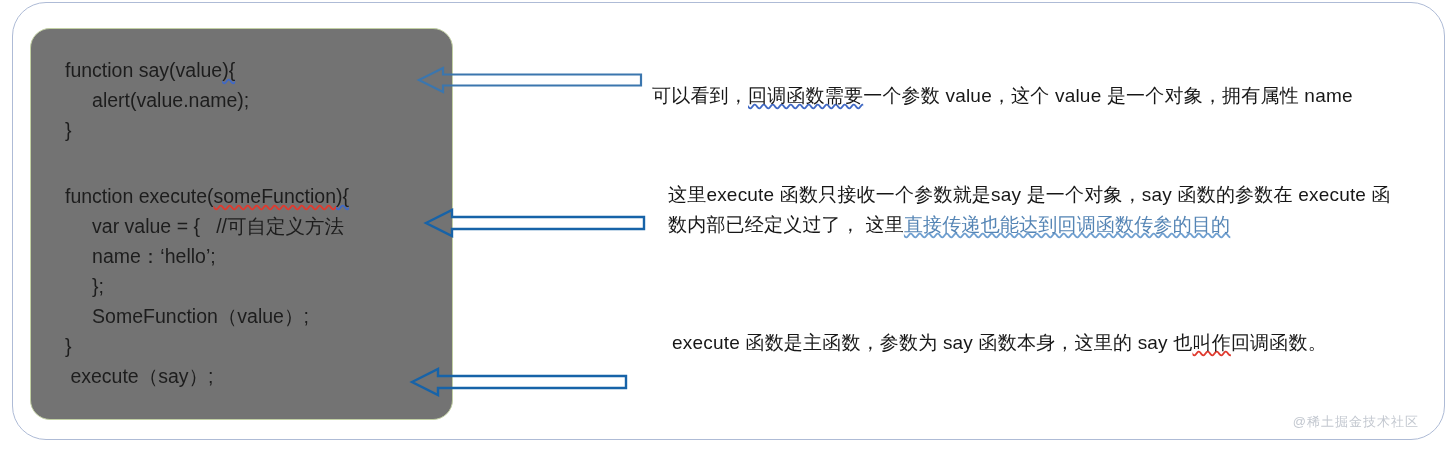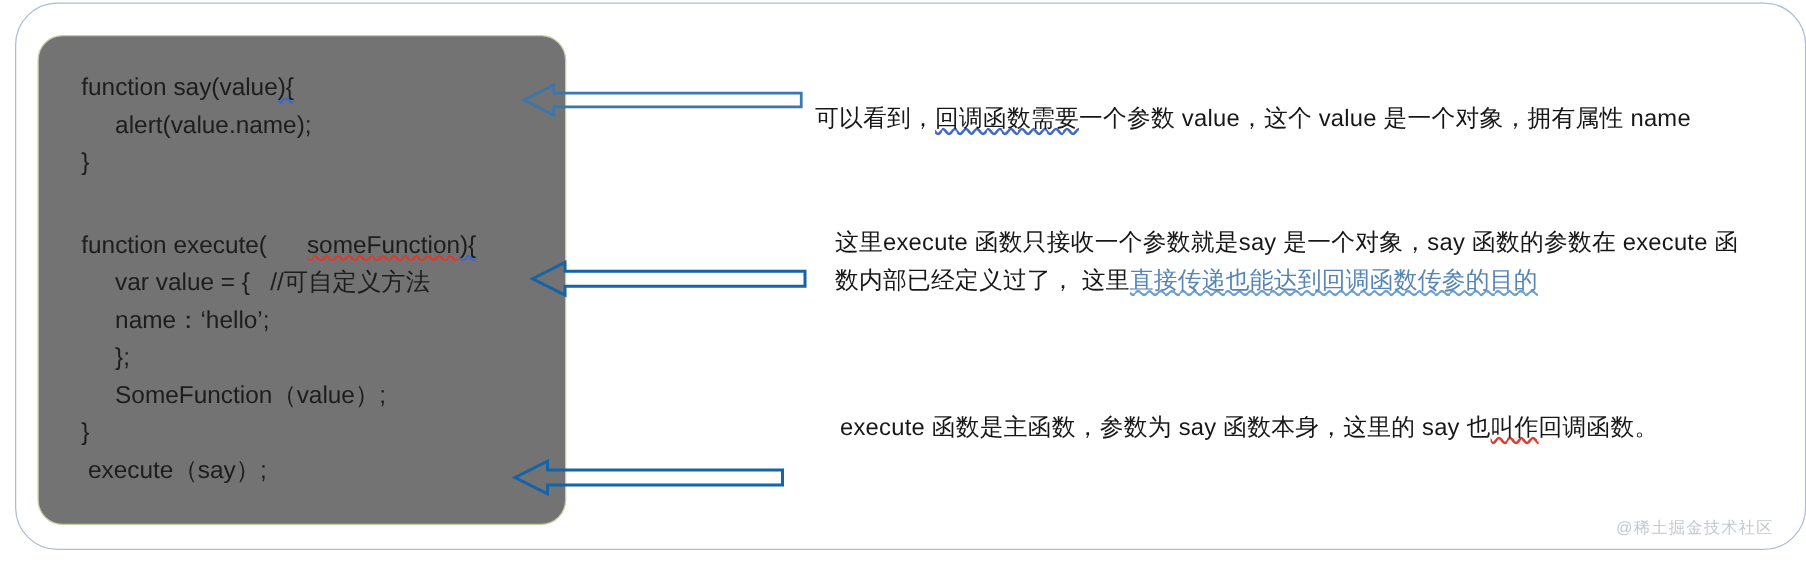--- a/index.html
+++ b/index.html
@@ -43,21 +43,21 @@
     top: 26px;
     width: 390px;
     font-size: 19.5px;
     line-height: 30px;
     color: #1d1d1d;
     white-space: pre;
     font-family: "Liberation Sans", sans-serif;
   }
   .code-line { height: 30px; white-space: pre; }
   .code-line.blank { height: 36px; }
-  .sq-red  { text-decoration: underline wavy #e03a2f; text-decoration-skip-ink: none; margin-left: 32px; }
+  .sq-red  { text-decoration: underline wavy #e03a2f; text-decoration-skip-ink: none; }
   .sq-blue { text-decoration: underline wavy #4169c4; text-decoration-skip-ink: none; }
 
   
   .arrow { position: absolute; }
   .arrow svg { display: block; overflow: visible; }
 
   
   .note {
     position: absolute;
     color: #171717;

